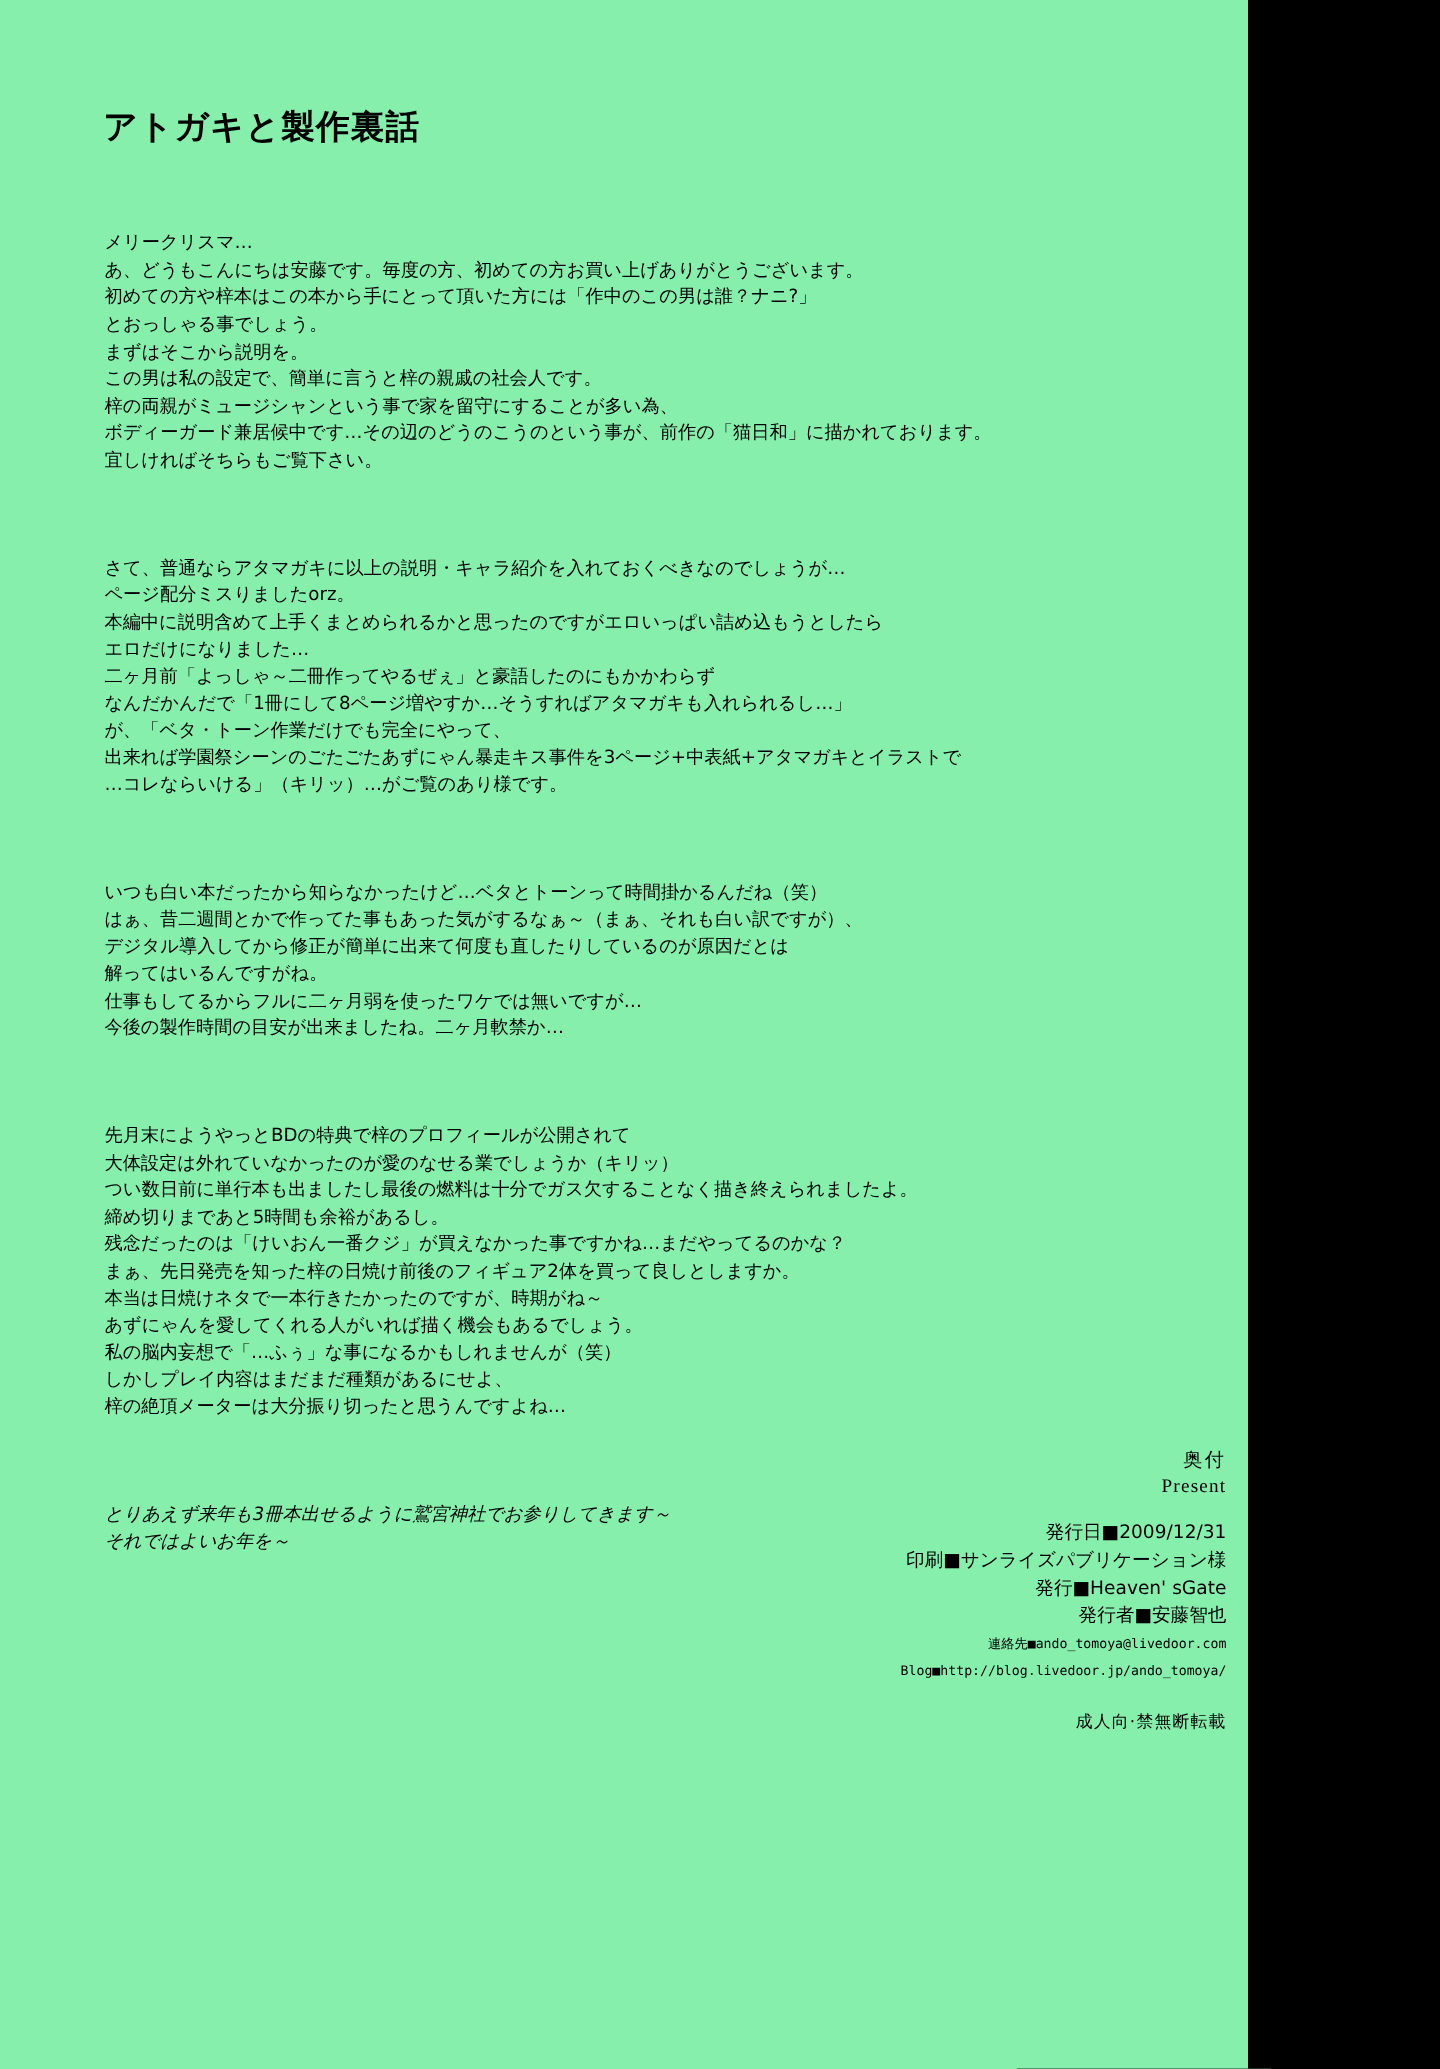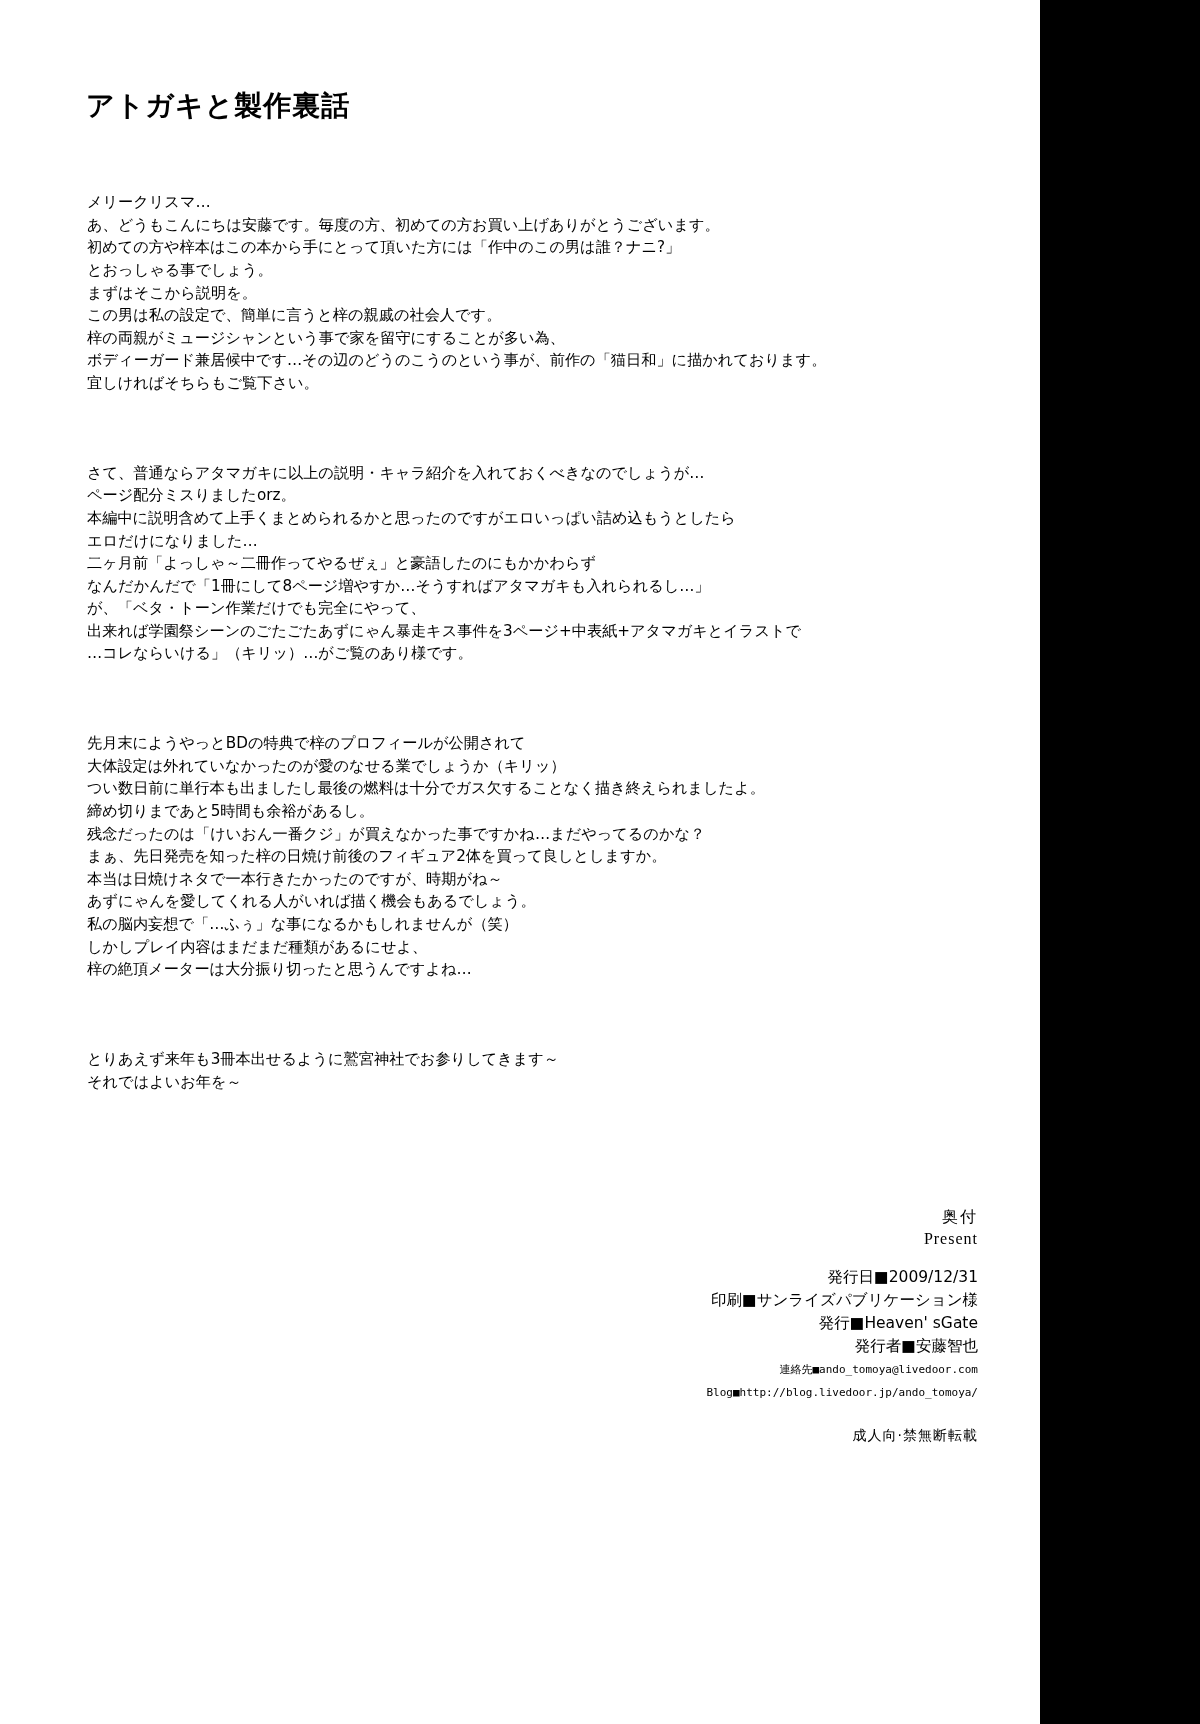--- a/index.html
+++ b/index.html
@@ -12,21 +12,22 @@
     height: 1724px;
     position: relative;
     font-family: "Liberation Sans", sans-serif;
   }
   #page {
     position: absolute;
     left: 0;
     top: 0;
     width: 1040px;
     height: 1724px;
-    background: #ffffff;
+    background: #86efac;
+    padding-left: 44px;
   }
   #sidebar-black {
     position: absolute;
     left: 1040px;
     top: 0;
     width: 160px;
     height: 1724px;
     background: #000000;
   }
   .title {
@@ -47,21 +48,21 @@
     color: #000000;
     font-size: 15.2px;
     line-height: 22.6px;
     font-family: "DejaVu Sans", sans-serif;
     white-space: pre-wrap;
   }
   .para {
     margin: 0 0 22px 0;
     white-space: pre-wrap;
   }
-  .para:last-child { margin-bottom: 1px; }
+  .para:last-child { margin-bottom: 1px; font-style: italic; }
 
   .colophon {
     position: absolute;
     right: 62px;
     top: 1206px;
     text-align: right;
     color: #000000;
     font-family: "DejaVu Sans", sans-serif;
     font-size: 15.5px;
     line-height: 22px;
@@ -110,20 +111,26 @@
 宜しければそちらもご覧下さい。</p>
     <p class="para">さて、普通ならアタマガキに以上の説明・キャラ紹介を入れておくべきなのでしょうが…
 ページ配分ミスりましたorz。
 本編中に説明含めて上手くまとめられるかと思ったのですがエロいっぱい詰め込もうとしたら
 エロだけになりました…
 二ヶ月前「よっしゃ～二冊作ってやるぜぇ」と豪語したのにもかかわらず
 なんだかんだで「1冊にして8ページ増やすか…そうすればアタマガキも入れられるし…」
 が、「ベタ・トーン作業だけでも完全にやって、
 出来れば学園祭シーンのごたごたあずにゃん暴走キス事件を3ページ+中表紙+アタマガキとイラストで
 …コレならいける」（キリッ）…がご覧のあり様です。</p>
+    <p class="para">いつも白い本だったから知らなかったけど…ベタとトーンって時間掛かるんだね（笑）
+はぁ、昔二週間とかで作ってた事もあった気がするなぁ～（まぁ、それも白い訳ですが）、
+デジタル導入してから修正が簡単に出来て何度も直したりしているのが原因だとは
+解ってはいるんですがね。
+仕事もしてるからフルに二ヶ月弱を使ったワケでは無いですが…
+今後の製作時間の目安が出来ましたね。二ヶ月軟禁か…</p>
     <p class="para">先月末にようやっとBDの特典で梓のプロフィールが公開されて
 大体設定は外れていなかったのが愛のなせる業でしょうか（キリッ）
 つい数日前に単行本も出ましたし最後の燃料は十分でガス欠することなく描き終えられましたよ。
 締め切りまであと5時間も余裕があるし。
 残念だったのは「けいおん一番クジ」が買えなかった事ですかね…まだやってるのかな？
 まぁ、先日発売を知った梓の日焼け前後のフィギュア2体を買って良しとしますか。
 本当は日焼けネタで一本行きたかったのですが、時期がね～
 あずにゃんを愛してくれる人がいれば描く機会もあるでしょう。
 私の脳内妄想で「…ふぅ」な事になるかもしれませんが（笑）
 しかしプレイ内容はまだまだ種類があるにせよ、

